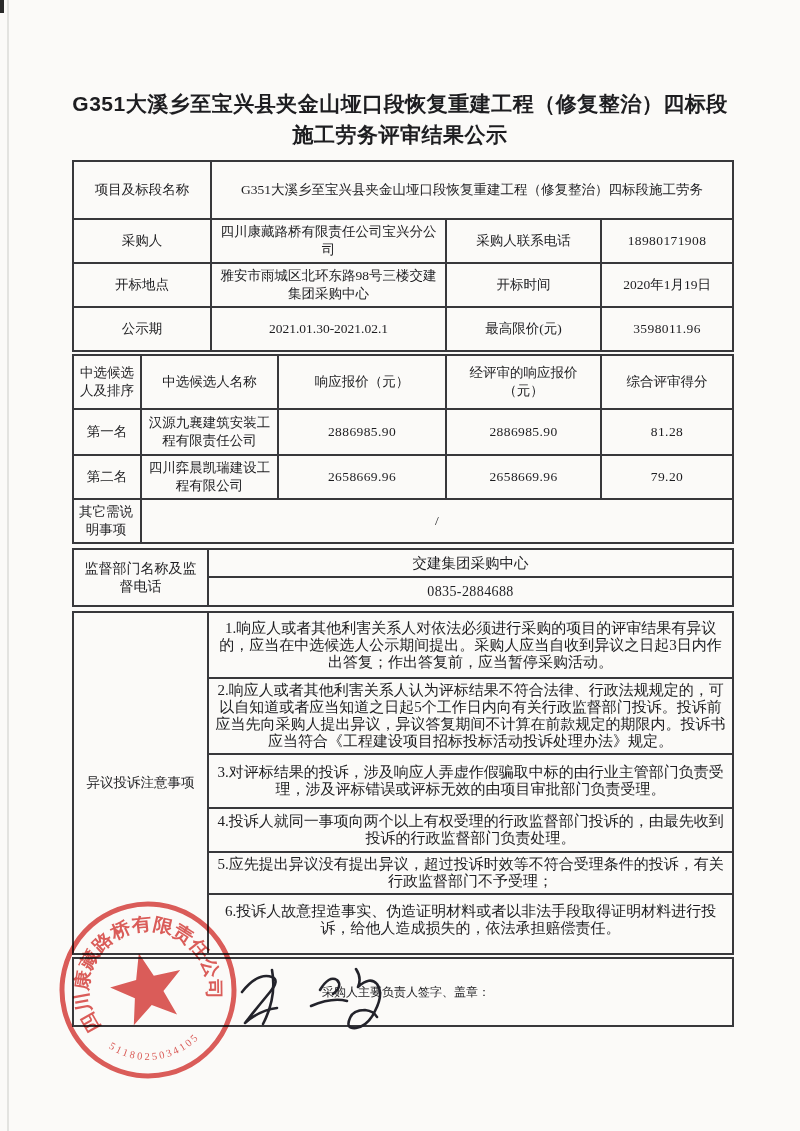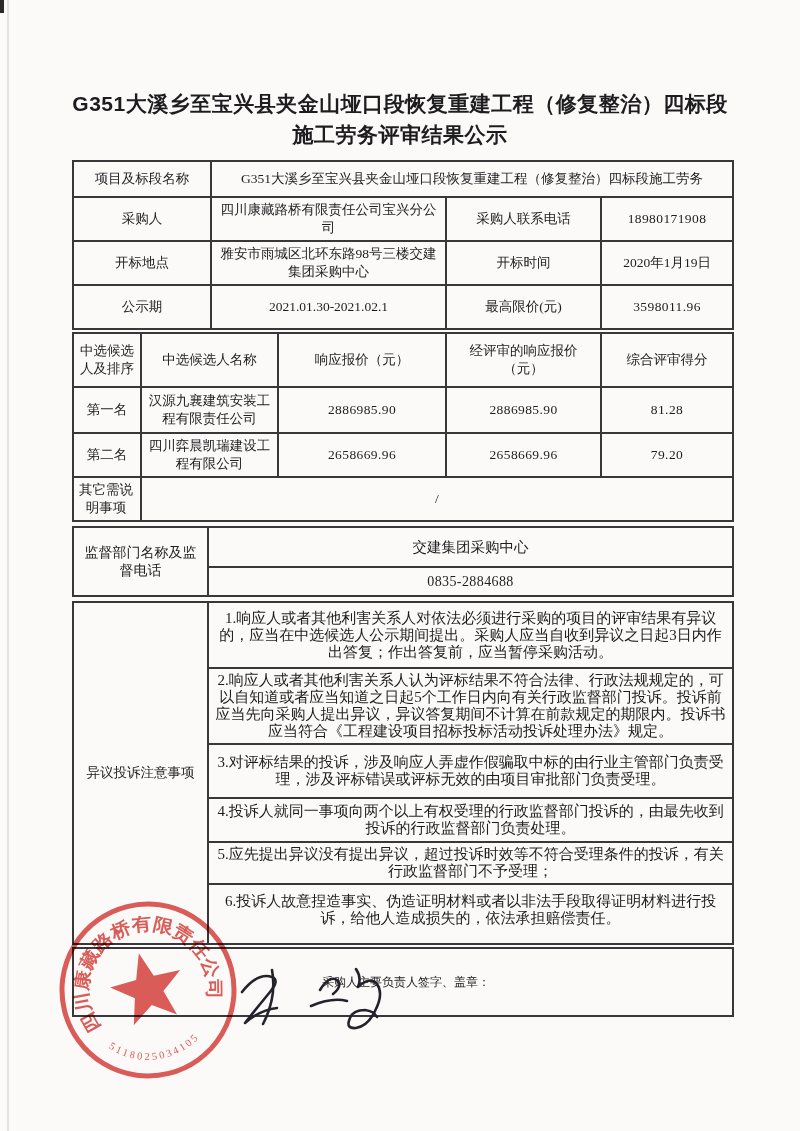--- a/index.html
+++ b/index.html
@@ -80,21 +80,21 @@
   <div class="sections">
 
     <table class="tbl t1">
       <colgroup>
           <col style="width:138px">
           <col style="width:235px">
           <col style="width:155px">
           <col style="width:132px">
         </colgroup>
       <tbody>
-          <tr style="height:36px">
+          <tr style="height:58px">
         <td>项目及标段名称</td>
         <td colspan="3" class="val-left">G351大溪乡至宝兴县夹金山垭口段恢复重建工程（修复整治）四标段施工劳务</td>
       </tr>
       <tr style="height:36px">
         <td>采购人</td>
         <td>四川康藏路桥有限责任公司宝兴分公司</td>
         <td>采购人联系电话</td>
         <td class="num">18980171908</td>
       </tr>
       <tr style="height:42px">
@@ -148,21 +148,21 @@
       </tr>
     </tbody>
       </table>
 
     <table class="tbl t3">
       <colgroup>
           <col style="width:135px">
           <col style="width:525px">
         </colgroup>
       <tbody>
-          <tr style="height:40px">
+          <tr style="height:28px">
         <td rowspan="2" style="font-size:14px">监督部门名称及监督电话</td>
         <td class="sup-name">交建集团采购中心</td>
       </tr>
       <tr style="height:29px">
         <td class="num" style="font-size:14px">0835-2884688</td>
       </tr>
     </tbody>
       </table>
 
     <table class="tbl t4">

